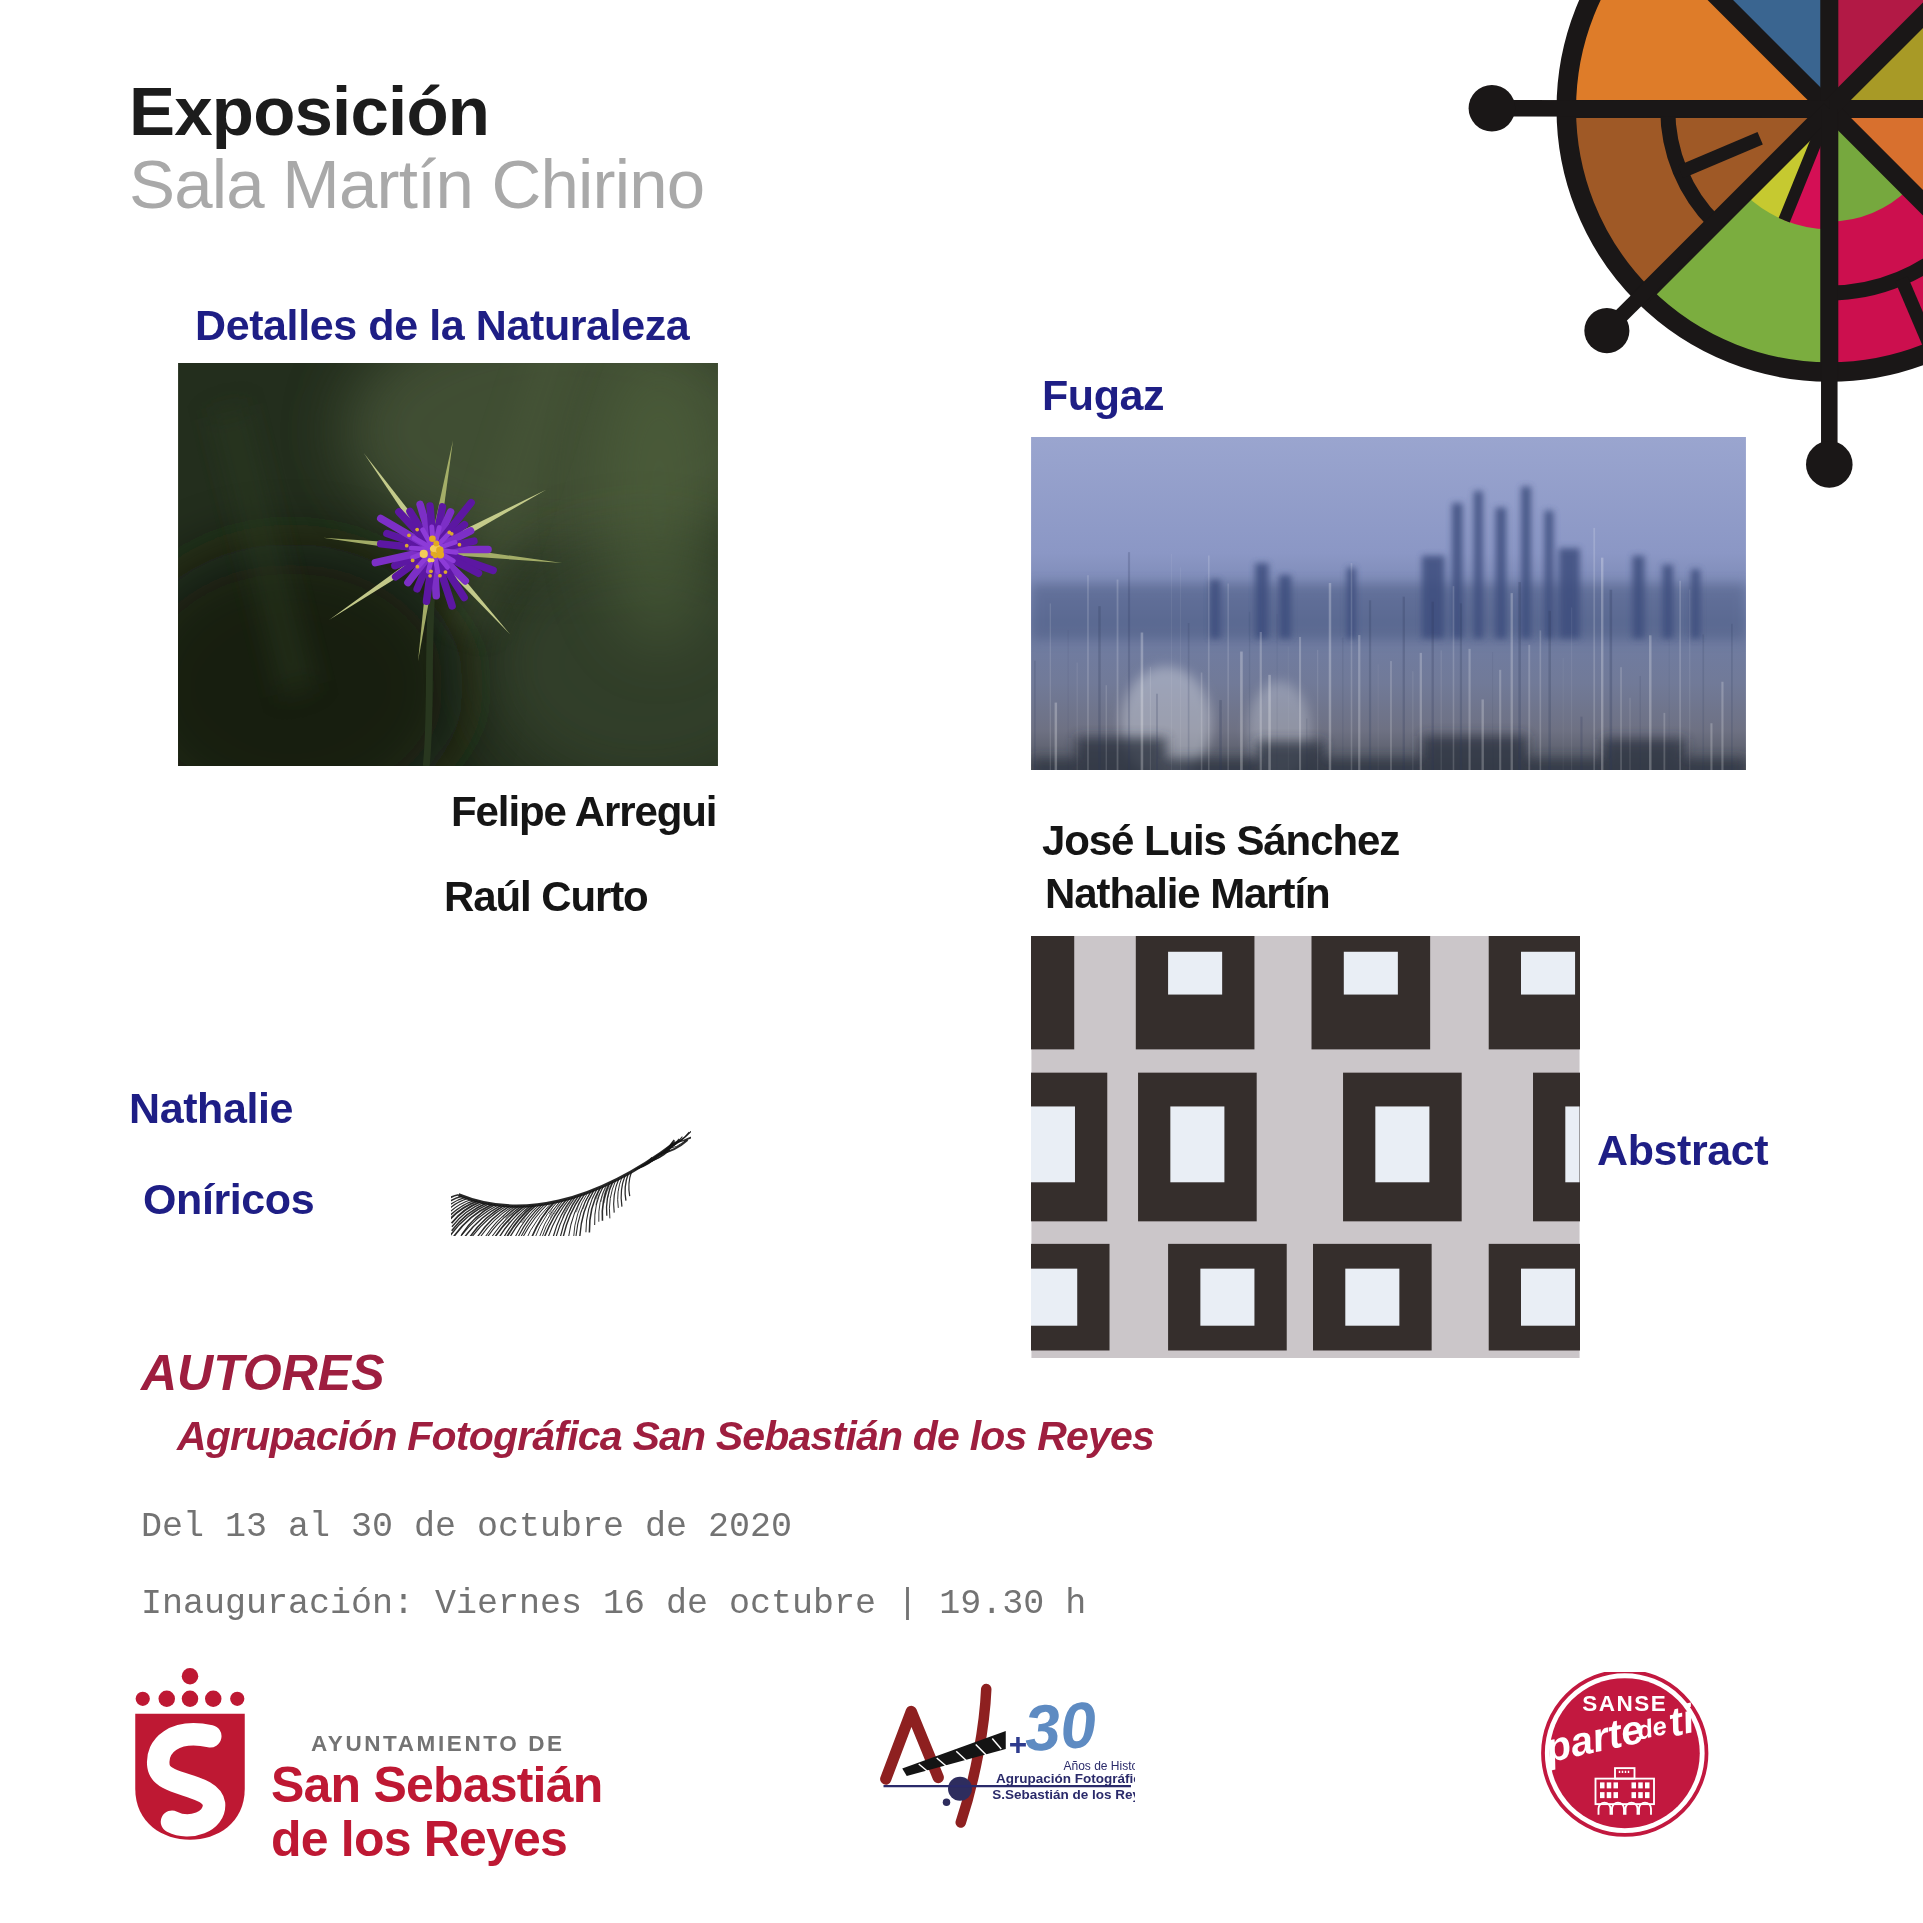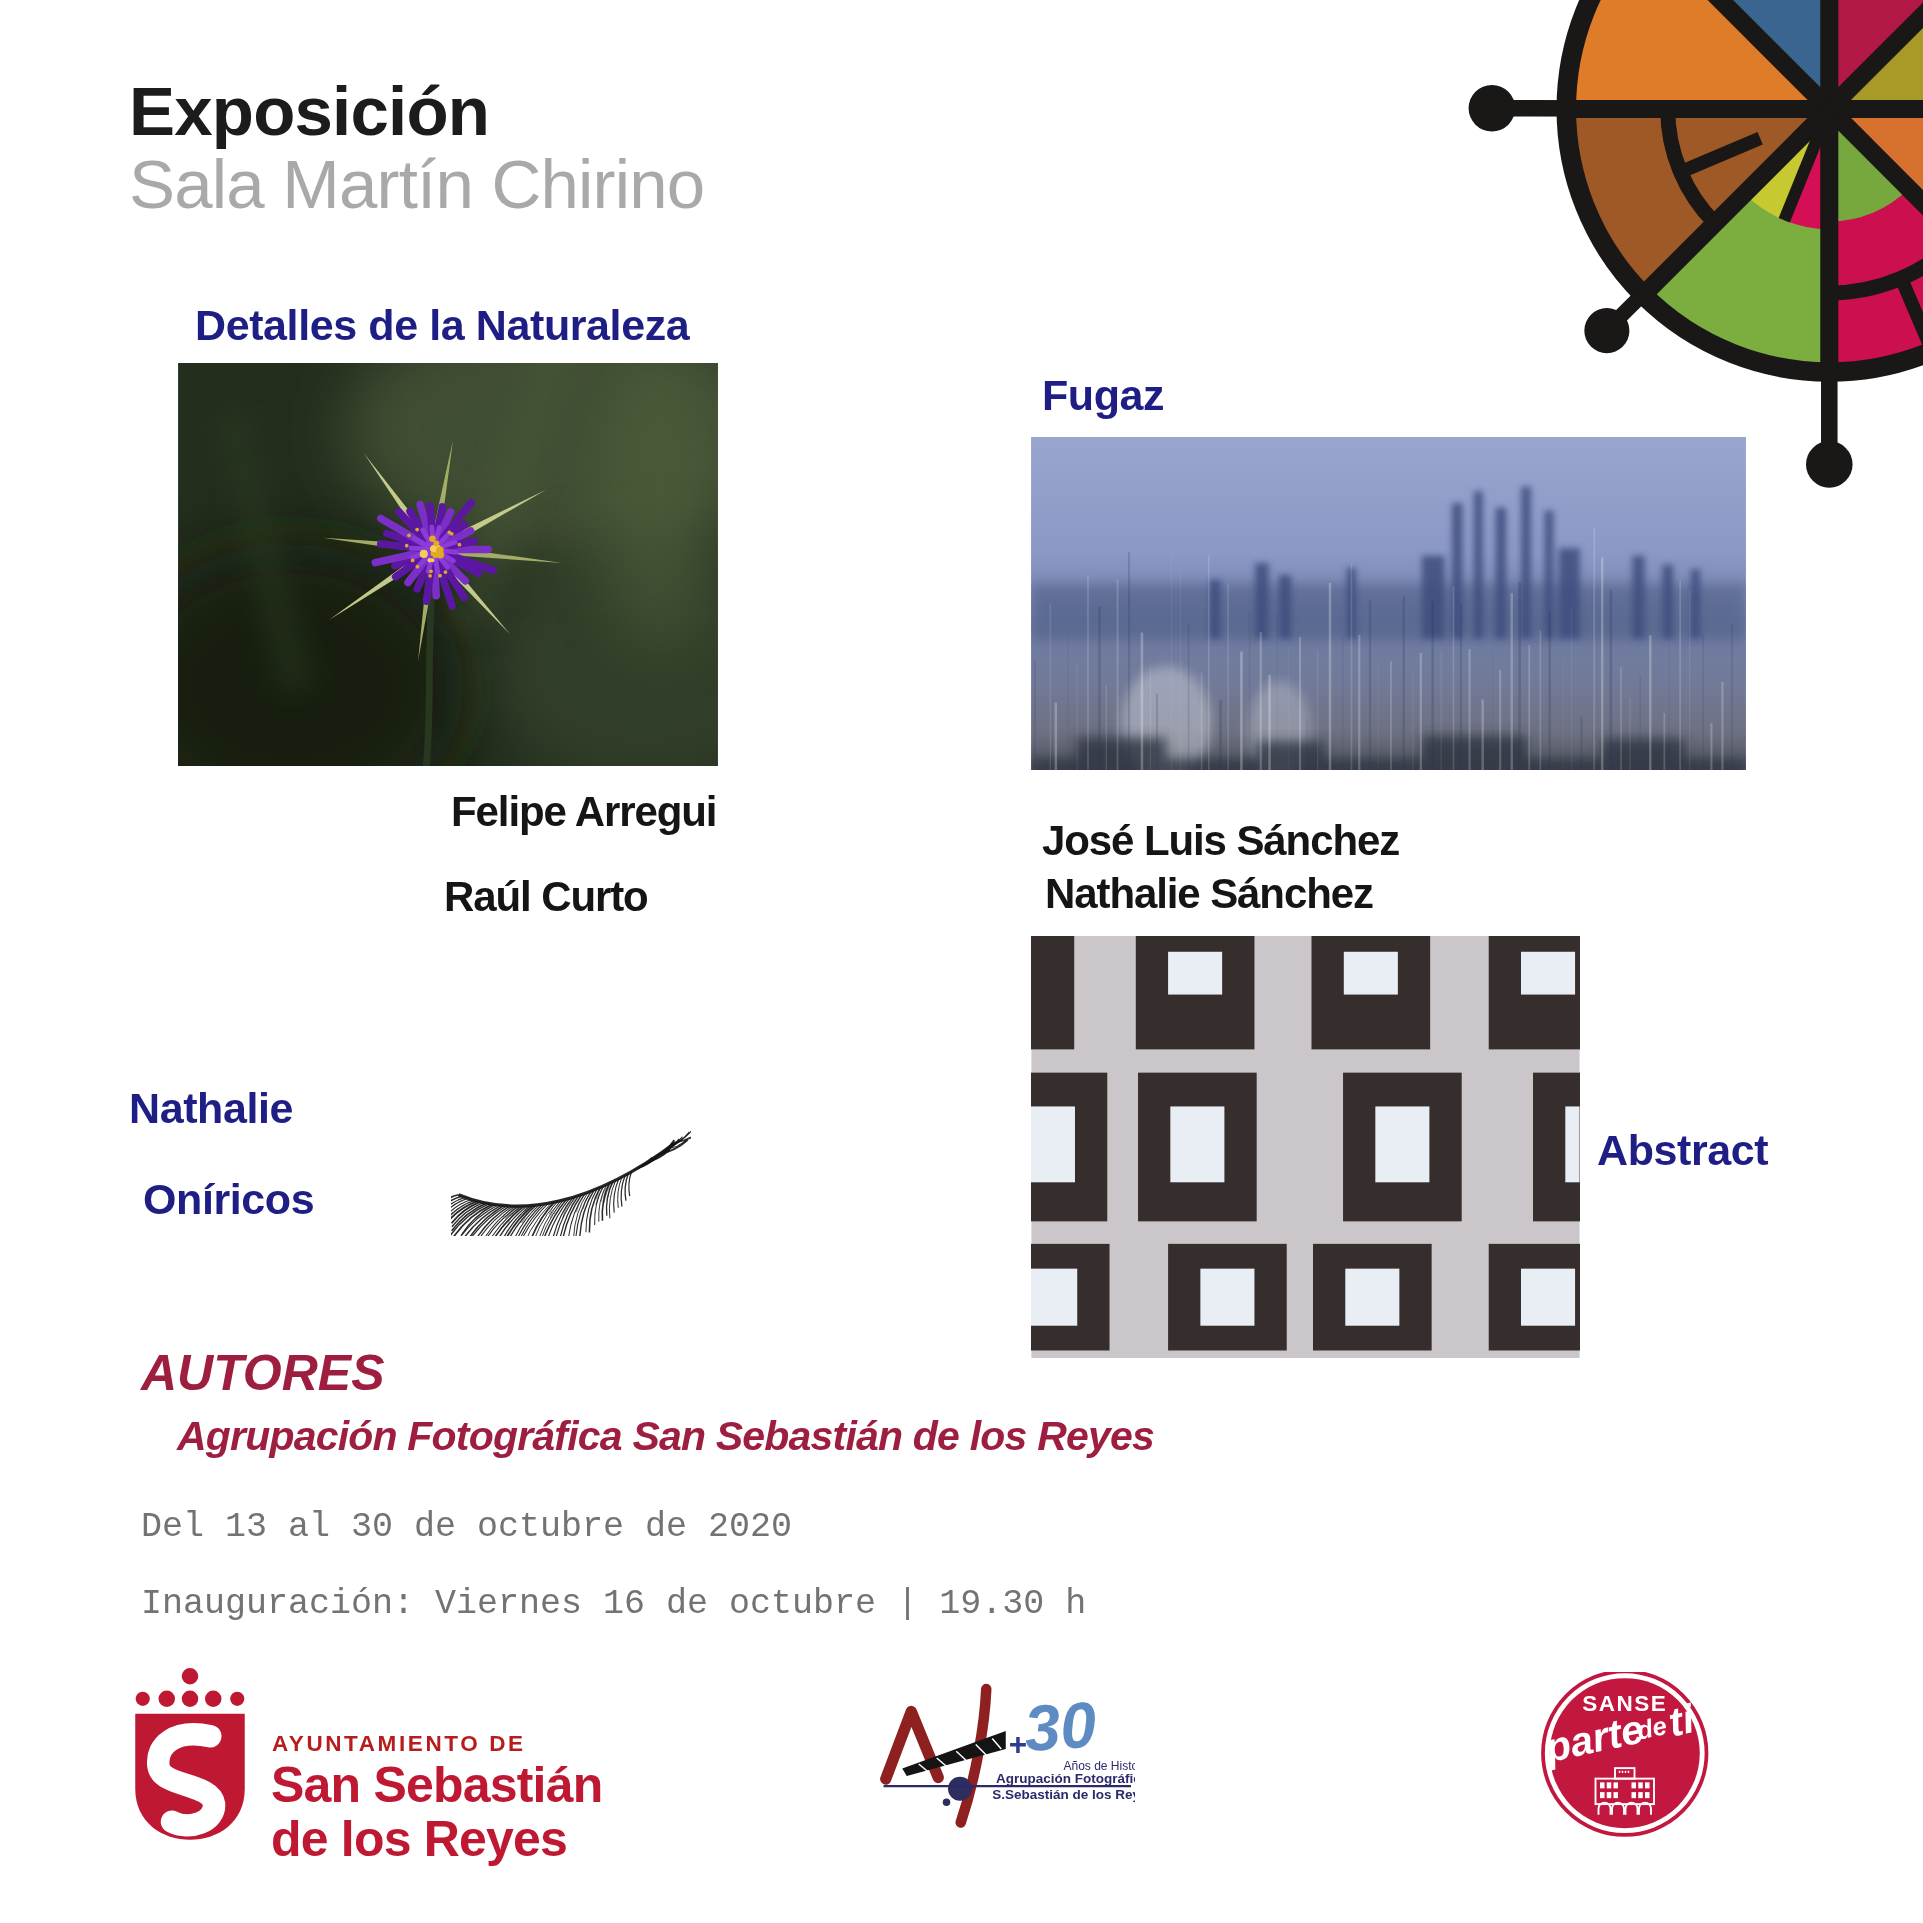--- a/index.html
+++ b/index.html
@@ -6,21 +6,21 @@
   #poster{position:relative;width:1924px;height:1924px;background:#ffffff;overflow:hidden;
           font-family:"Liberation Sans","DejaVu Sans",sans-serif;}
   .abs{position:absolute;}
   .title{font-size:69px;font-weight:600;letter-spacing:-0.8px;color:#1c1c1c;line-height:1.0;}
   .subtitle{font-size:69px;font-weight:500;letter-spacing:-0.8px;color:#a9a9a9;line-height:1.0;}
   .sec{font-size:43px;font-weight:600;color:#1e1e85;letter-spacing:-0.4px;line-height:1.0;}
   .author{font-size:42px;font-weight:700;color:#151515;letter-spacing:-1.1px;line-height:1.0;}
   .autores-h{font-size:50px;font-weight:800;font-style:italic;color:#9e1e3f;line-height:1.0;}
   .autores-sub{font-size:41px;font-weight:700;font-style:italic;color:#9e1e3f;line-height:1.0;letter-spacing:-0.8px;margin-left:36px;}
   .dateline{font-size:35px;font-weight:400;color:#737373;line-height:1.0;font-family:Liberation Mono, monospace;}
-  .ayto1{font-size:22.5px;font-weight:600;color:#b91c1c;letter-spacing:2.6px;line-height:1.0;}
+  .ayto1{font-size:22.5px;font-weight:600;color:#737373;letter-spacing:2.6px;line-height:1.0;margin-left:39px;}
   .ayto2{font-size:50px;font-weight:600;color:#be1833;letter-spacing:-0.8px;line-height:1.0;}
   svg text{font-family:"Liberation Sans","DejaVu Sans",sans-serif;}
 </style>
 </head>
 <body>
 
 <div id="poster">
 
   <svg class="abs" style="left:1428px;top:0px" width="496" height="526" viewBox="0 0 660 700">
 
@@ -291,21 +291,21 @@
         <rect x="893.2" y="262.6" width="2.1" height="180.4" fill="#2b3658" opacity="0.16"></rect>
         <rect x="903.7" y="380.8" width="2.8" height="62.2" fill="#ffffff" opacity="0.22"></rect>
         <rect x="918.3" y="325.6" width="2.9" height="117.4" fill="#ffffff" opacity="0.22"></rect>
         <rect x="931.2" y="248.6" width="2.3" height="194.4" fill="#2b3658" opacity="0.17"></rect>
       </g>
   </svg>
 
   <div class="abs author" style="left:451px;top:791px">Felipe Arregui</div>
   <div class="abs author" style="left:1042px;top:820px">José Luis Sánchez</div>
   <div class="abs author" style="left:444px;top:876px">Raúl Curto</div>
-  <div class="abs author" style="left:1045px;top:873px">Nathalie Sánchez</div>
+  <div class="abs author" style="left:1045px;top:873px">Nathalie Martín</div>
 
   <div class="abs sec" style="left:129px;top:1087px">Nathalie</div>
   <div class="abs sec" style="left:143px;top:1178px">Oníricos</div>
 
   <svg class="abs" style="left:451px;top:1131px" width="240" height="105" viewBox="0 0 320 140">
     <path d="M10,85 C90,118 190,98 300,15" fill="none" stroke="#101010" stroke-width="4.5" opacity="0.9"></path>
     <g id="lash-hairs">
         <path d="M10,85 Q-2.71793515299553,87.6933483703748 -12.9566374143321,97.20626063243316" fill="none" stroke="#141414" stroke-width="2.38" opacity="0.9"></path>
         <path d="M14.777402395716805,86.8985366928731 Q-0.5421824332992582,90.53637950582154 -12.657861409567989,102.3581815333922" fill="none" stroke="#141414" stroke-width="2.07" opacity="0.9"></path>
         <path d="M19.07875458327847,88.48656557217966 Q3.2739177722597717,92.60581712371737 -9.023137286161226,105.13973563764856" fill="none" stroke="#141414" stroke-width="1.54" opacity="0.9"></path>

